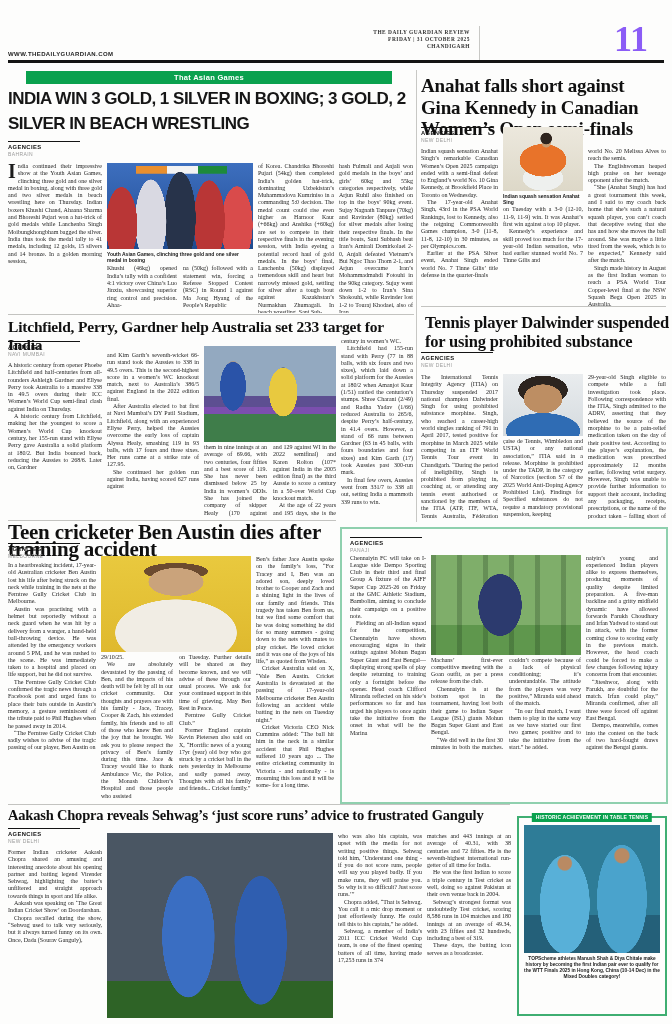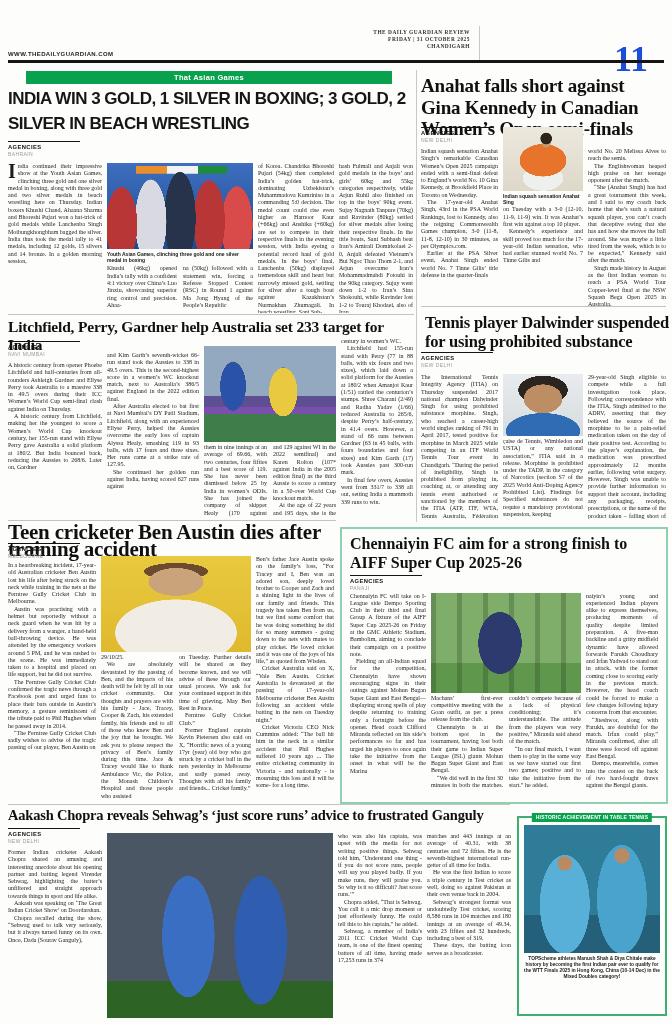--- a/index.html
+++ b/index.html
@@ -8,21 +8,21 @@
   .abs{position:absolute;}
   .rule{position:absolute;background:#c3c3c0;height:1px;}
   .vrule{position:absolute;background:#c8c8c5;width:1px;}
 
   
   #hdr-url{left:8px;top:51px;font:700 6px "Liberation Sans",sans-serif;letter-spacing:.4px;color:#222;}
   #hdr-masthead{left:318px;top:29px;width:152px;text-align:right;font:700 5.4px/7px "Liberation Serif",serif;
                 letter-spacing:.5px;color:#333;}
   #hdr-vdiv{left:479px;top:26px;height:34px;}
   #hdr-sports{left:488px;top:20px;font:600 34px/38px "Liberation Serif",serif;letter-spacing:.5px;color:#101010;}
-  #hdr-pagenum{left:614px;top:19px;font:700 36px/40px "Liberation Serif",serif;color:#1d4ed8;margin-top:20px;}
+  #hdr-pagenum{left:614px;top:19px;font:700 36px/40px "Liberation Serif",serif;color:#8b5cf6;}
   #hdr-rule{position:absolute;left:8px;top:60px;width:656px;height:3px;background:#141414;}
 
   
   #kicker{left:26px;top:71px;width:366px;height:13px;background:#0aa14e;color:#fff;
           font:700 7.5px/13px "Liberation Sans",sans-serif;text-align:center;letter-spacing:.3px;}
 
   
   .hl-sans{position:absolute;font-family:"Liberation Sans",sans-serif;font-weight:800;color:#161616;letter-spacing:-.5px;}
   .hl-serif{position:absolute;font-family:"Liberation Serif",serif;font-weight:700;color:#101010;letter-spacing:-.2px;}
   #boxing-headline{left:8px;top:86px;width:408px;font-size:17px;line-height:25px;}
@@ -321,21 +321,20 @@
         </div>
     </div>
   </div>
   <div class="abs txt" id="austin-col4">
       <p>Ben’s father Jace Austin spoke on the family’s loss, “For Tracey and I, Ben was an adored son, deeply loved brother to Cooper and Zach and a shining light in the lives of our family and friends. This tragedy has taken Ben from us, but we find some comfort that he was doing something he did for so many summers - going down to the nets with mates to play cricket. He loved cricket and it was one of the joys of his life,” as quoted from Wisden.</p>
       <p>Cricket Australia said on X, “Vale Ben Austin. Cricket Australia is devastated at the passing of 17-year-old Melbourne cricketer Ben Austin following an accident while batting in the nets on Tuesday night.”</p>
       <p>Cricket Victoria CEO Nick Cummins added: “The ball hit him in the neck in a similar accident that Phil Hughes suffered 10 years ago ... The entire cricketing community in Victoria - and nationally - is mourning this loss and it will be some- for a long time.</p>
     </div>
 
   <div class="abs" id="chen-box">
-    <h2 id="chen-headline" style="margin:0">Chennaiyin FC aim for a strong finish to AIFF Super Cup 2025-26</h2>
     <div class="byline" id="chen-byline">
       <div class="ag">AGENCIES</div>
       <div class="pl">PANAJI</div>
     </div>
     <div class="chen-cols">
       <div class="txt" id="chen-col1">
           <p>Chennaiyin FC will take on I-League side Dempo Sporting Club in their third and final Group A fixture of the AIFF Super Cup 2025-26 on Friday at the GMC Athletic Stadium, Bambolim, aiming to conclude their campaign on a positive note.</p>
           <p>Fielding an all-Indian squad for the competition, Chennaiyin have shown encouraging signs in their outings against Mohun Bagan Super Giant and East Bengal—displaying strong spells of play despite returning to training only a fortnight before the opener. Head coach Clifford Miranda reflected on his side’s performances so far and has urged his players to once again take the initiative from the onset in what will be the Marina</p>
         </div>
       <div id="chen-mid">

